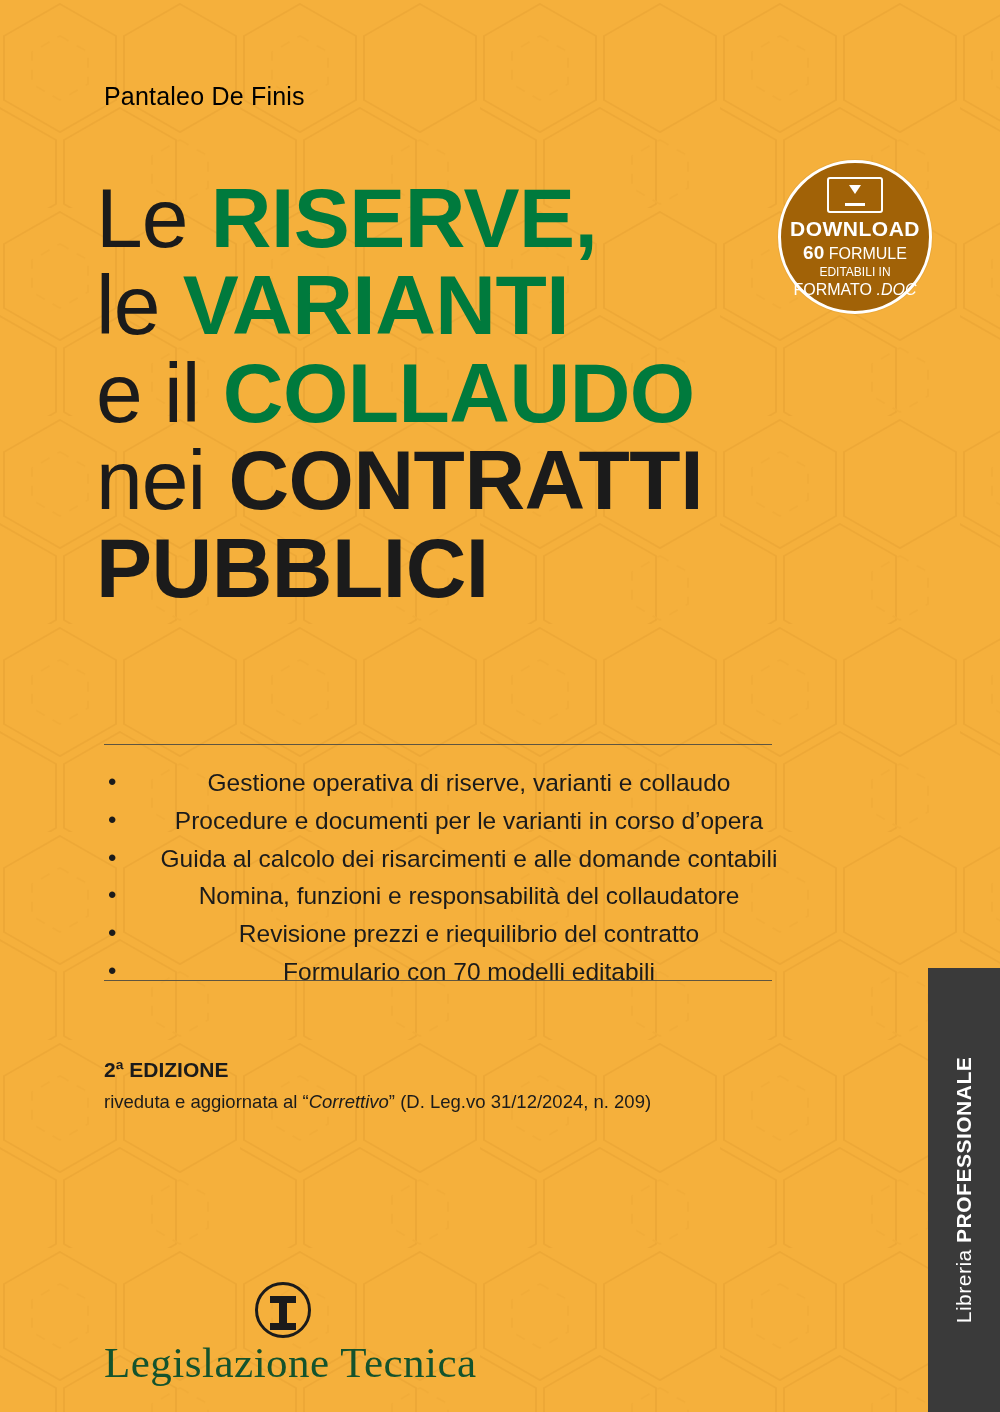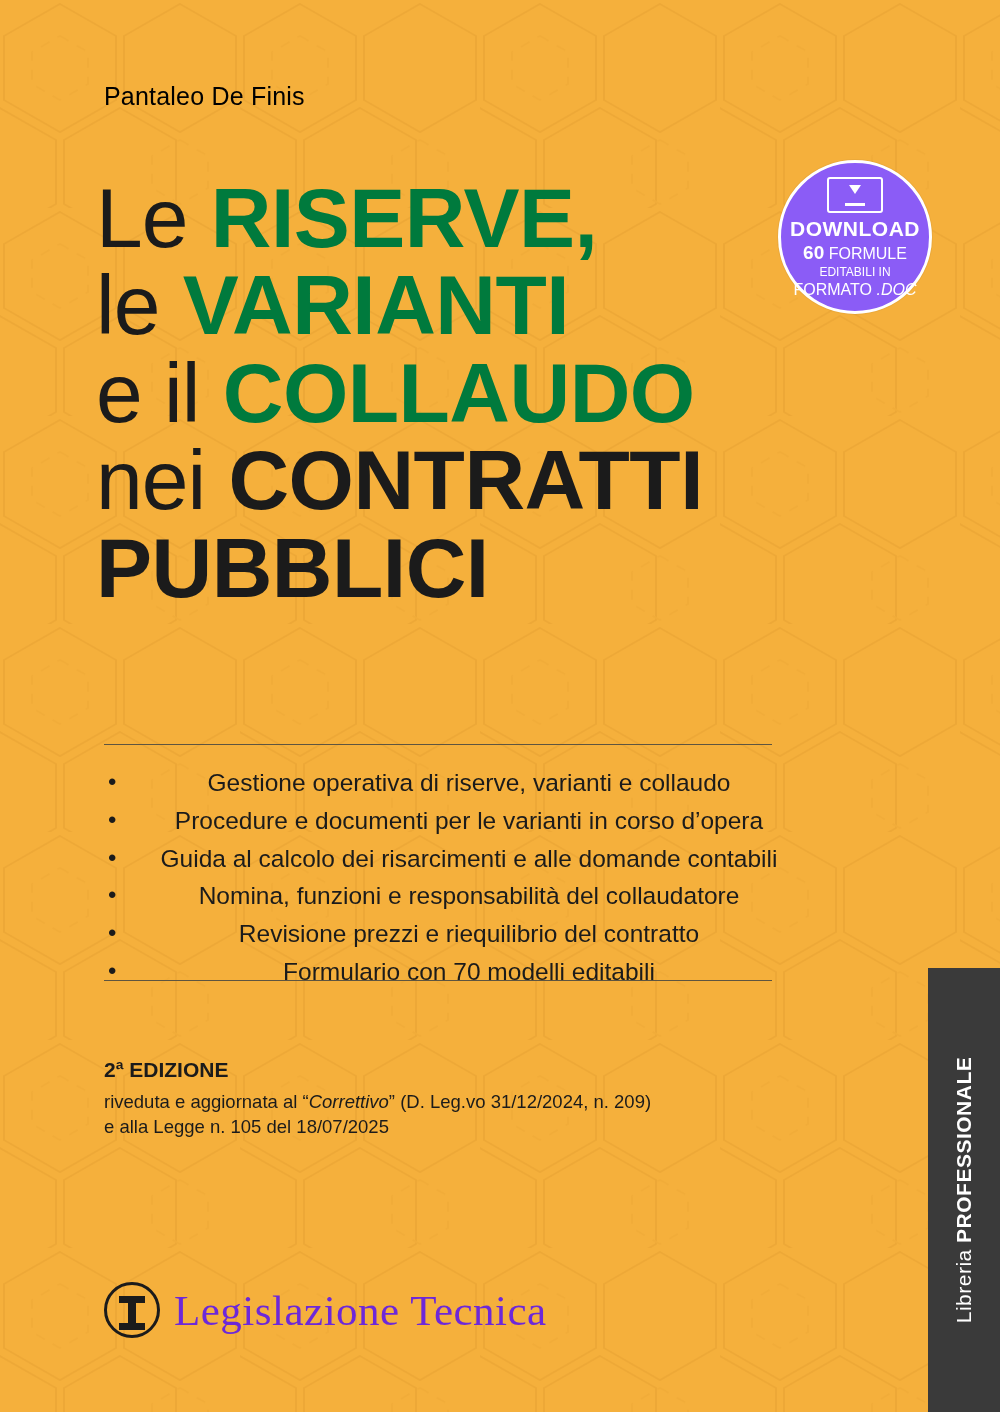--- a/index.html
+++ b/index.html
@@ -102,21 +102,21 @@
   .t5 { font-size: 84px; }
 
   
   .badge {
     position: absolute;
     left: 778px;
     top: 160px;
     width: 154px;
     height: 154px;
     border-radius: 50%;
-    background: #8b5cf6;
+    background: #a16207;
     border: 3px solid #FFFFFF;
     box-shadow: 0 0 0 1px rgba(0,0,0,0.04);
     color: #FFFFFF;
     text-align: center;
     box-sizing: border-box;
     padding-top: 14px;
   }
   .badge-icon {
     width: 52px;
     height: 32px;
@@ -219,21 +219,22 @@
     line-height: 1.33;
   }
   .edition-sub i { font-style: italic; }
 
   .logo {
     position: absolute;
     left: 104px;
     top: 1282px;
     display: flex;
     align-items: center;
-    color: #6d28d9;
+    color: #14532d;
+    flex-direction: column;
   }
   .logo-mark {
     width: 56px;
     height: 56px;
     border: 3px solid #1B1B1B;
     border-radius: 50%;
     margin-right: 14px;
     position: relative;
     box-sizing: border-box;
   }
@@ -340,21 +341,20 @@
     <li>Nomina, funzioni e responsabilità del collaudatore</li>
     <li>Revisione prezzi e riequilibrio del contratto</li>
     <li>Formulario con 70 modelli editabili</li>
   </ul>
 
   <div class="rule rule-bottom"></div>
 
   <div class="edition">
     <div class="edition-title">2ª EDIZIONE</div>
     <div class="edition-sub"><span>riveduta e aggiornata al “</span><i>Correttivo</i><span>” (D. Leg.vo 31/12/2024, n. 209)</span></div>
-    <div class="edition-sub">e alla Legge n. 105 del 18/07/2025</div>
   </div>
 
   <div class="logo">
     <div class="logo-mark"></div>
     <div class="logo-text">Legislazione Tecnica</div>
   </div>
 
 </div>
 
 </body></html>

